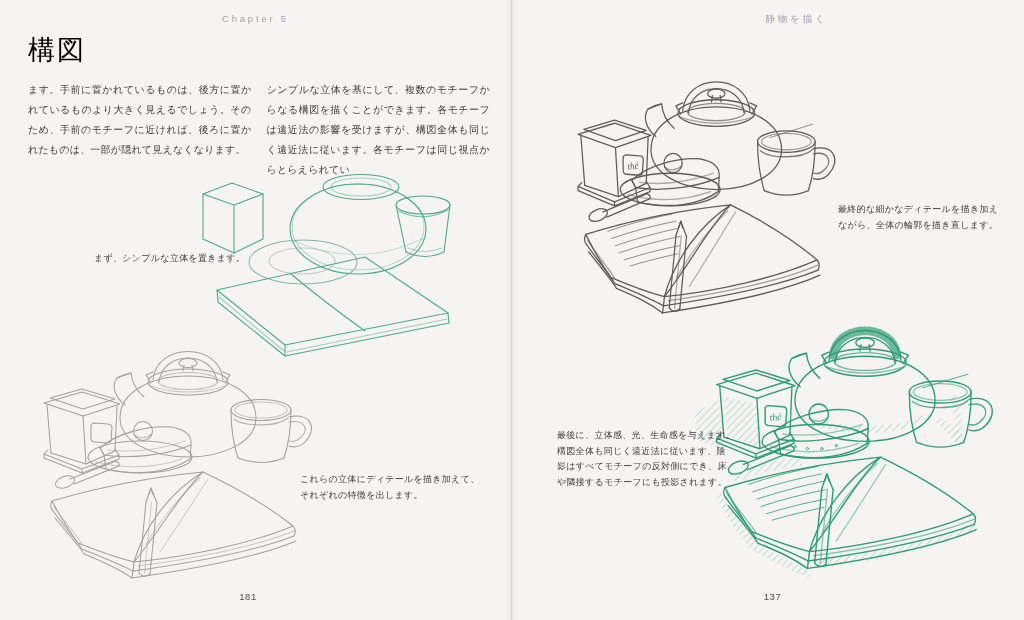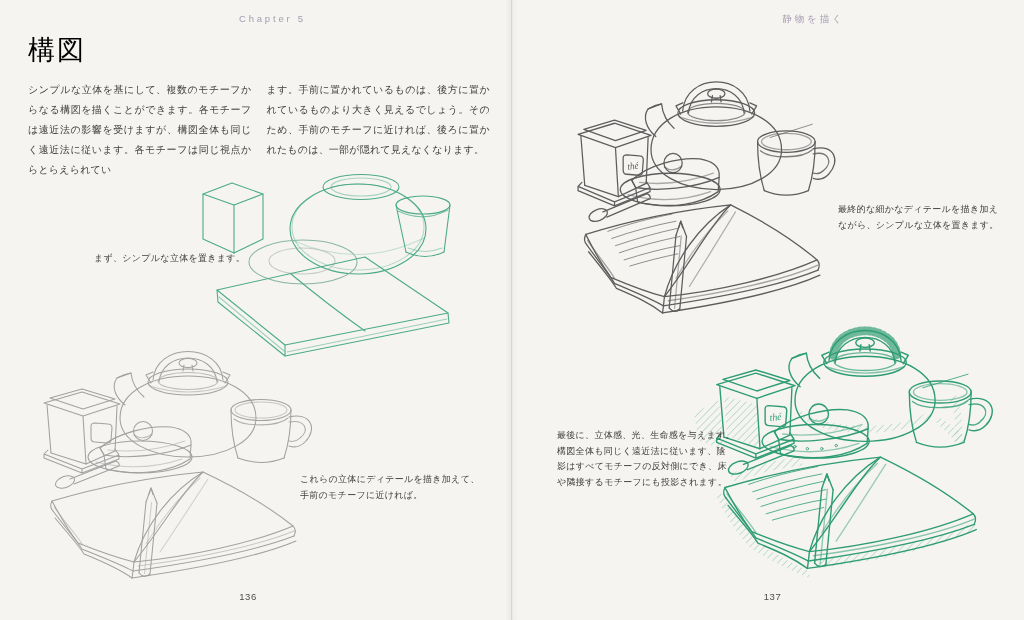--- a/index.html
+++ b/index.html
@@ -5,21 +5,21 @@
   html,body{margin:0;padding:0;}
   body{
     width:1024px;height:620px;position:relative;overflow:hidden;
     background:#f5f4f1;
     font-family:"Liberation Sans","DejaVu Sans",sans-serif;
     -webkit-font-smoothing:antialiased;
   }
   .abs{position:absolute;}
   .page-hdr{
     top:13px;font-size:9.5px;letter-spacing:2.8px;color:#a49caf;
-    font-weight:500;text-align:center;margin-left:17px;
+    font-weight:500;text-align:center;
   }
   #hdr-left{left:0;width:511px;}
   #hdr-right{left:513px;width:511px;padding-left:28px;}
   #chapter-title{
     left:28px;top:32px;font-size:27px;color:#000000;font-weight:400;
     letter-spacing:2px;
   }
   #body-cols{
     left:28px;top:80px;width:462px;display:flex;gap:15px;
   }
@@ -136,22 +136,22 @@
     <pattern id="hatchD" width="5" height="5" patternUnits="userSpaceOnUse" patternTransform="rotate(45)">
       <line x1="0" y1="0" x2="0" y2="5" stroke="#2e9c74" stroke-width="1"></line>
     </pattern>
   </defs>
 </svg>
 
 <div class="abs page-hdr" id="hdr-left">Chapter 5</div>
 <div class="abs" id="chapter-title">構図</div>
 
 <div class="abs" id="body-cols">
+  <div class="bcol">ます。手前に置かれているものは、後方に置かれているものより大きく見えるでしょう。そのため、手前のモチーフに近ければ、後ろに置かれたものは、一部が隠れて見えなくなります。</div>
   <div class="bcol">シンプルな立体を基にして、複数のモチーフからなる構図を描くことができます。各モチーフは遠近法の影響を受けますが、構図全体も同じく遠近法に従います。各モチーフは同じ視点からとらえられてい</div>
-  <div class="bcol">ます。手前に置かれているものは、後方に置かれているものより大きく見えるでしょう。そのため、手前のモチーフに近ければ、後ろに置かれたものは、一部が隠れて見えなくなります。</div>
 </div>
 
 <svg class="abs sk-a" style="left:175px;top:162px" width="305" height="208" viewBox="0 0 305 208">
   <g class="sk" style="stroke-width:1.1" opacity="0.9">
     <g>
       <path d="M28,32 L57,21 L88,32 L59,43 Z"></path>
       <path d="M28,32 L28,77 L59,91 L59,43"></path>
       <path d="M88,32 L88,77 L59,91"></path>
     </g>
     <g>
@@ -184,22 +184,22 @@
 
 <div class="abs caption" id="cap-simple">まず、シンプルな立体を置きます。</div>
 
 <svg class="abs sk-b" style="left:20px;top:330px" width="330" height="260" viewBox="0 0 330 260">
   <g style="--sw:1.05" opacity="0.95">
     <use href="#still-life"></use>
   </g>
 </svg>
 
 <div class="abs caption" id="cap-details">これらの立体にディテールを描き加えて、
-手前のモチーフに近ければ。</div>
-<div class="abs page-num" id="pg-left">136</div>
+それぞれの特徴を出します。</div>
+<div class="abs page-num" id="pg-left">181</div>
 
 <div class="abs" id="spine"></div>
 <div class="abs" id="spine-line"></div>
 
 <div class="abs page-hdr" id="hdr-right">静物を描く</div>
 
 <svg class="abs sk-c" style="left:550px;top:73px" width="302" height="252" viewBox="0 0 302 252">
   <g transform="translate(5,-13) scale(0.96,1.02)" style="--sw:1.3">
     <use href="#still-life"></use>
     <g class="sk" style="stroke-width:0.8" opacity="0.85">
@@ -209,21 +209,21 @@
       <path d="M67,189 C88,182 110,177 130,173"></path>
       <path d="M72,196 C92,190 112,185 130,182"></path>
       <path d="M78,202 C95,197 113,193 128,190"></path>
       <path d="M224,76 L268,63"></path>
     </g>
     <text class="the-label" x="81.5" y="107" transform="rotate(-7 81.5 107)">thé</text>
   </g>
 </svg>
 
 <div class="abs caption" id="cap-outline">最終的な細かなディテールを描き加え
-ながら、シンプルな立体を置きます。</div>
+ながら、全体の輪郭を描き直します。</div>
 
 <svg class="abs sk-d" style="left:686px;top:318px" width="324" height="274" viewBox="0 0 324 274">
   <g transform="translate(6,-10) scale(1.03,1.05)" style="--sw:1.35">
     <g fill="url(#hatchD)" stroke="none" opacity="0.5">
       <path d="M2,100 L26,88 L32,136 L6,126 Z"></path>
       <path d="M31,84 L63,92 L66,133 L34,122 Z"></path>
       <path d="M104,95 C120,118 216,118 232,95 L232,101 C216,125 120,125 104,101 Z"></path>
       <path d="M240,104 Q260,116 268,126 L258,130 Q246,116 236,108 Z"></path>
       <path d="M256,82 Q264,100 262,124 L254,128 Q258,104 250,86 Z"></path>
       <path d="M36,158 Q70,146 104,142 L108,150 Q70,154 42,166 Z"></path>

